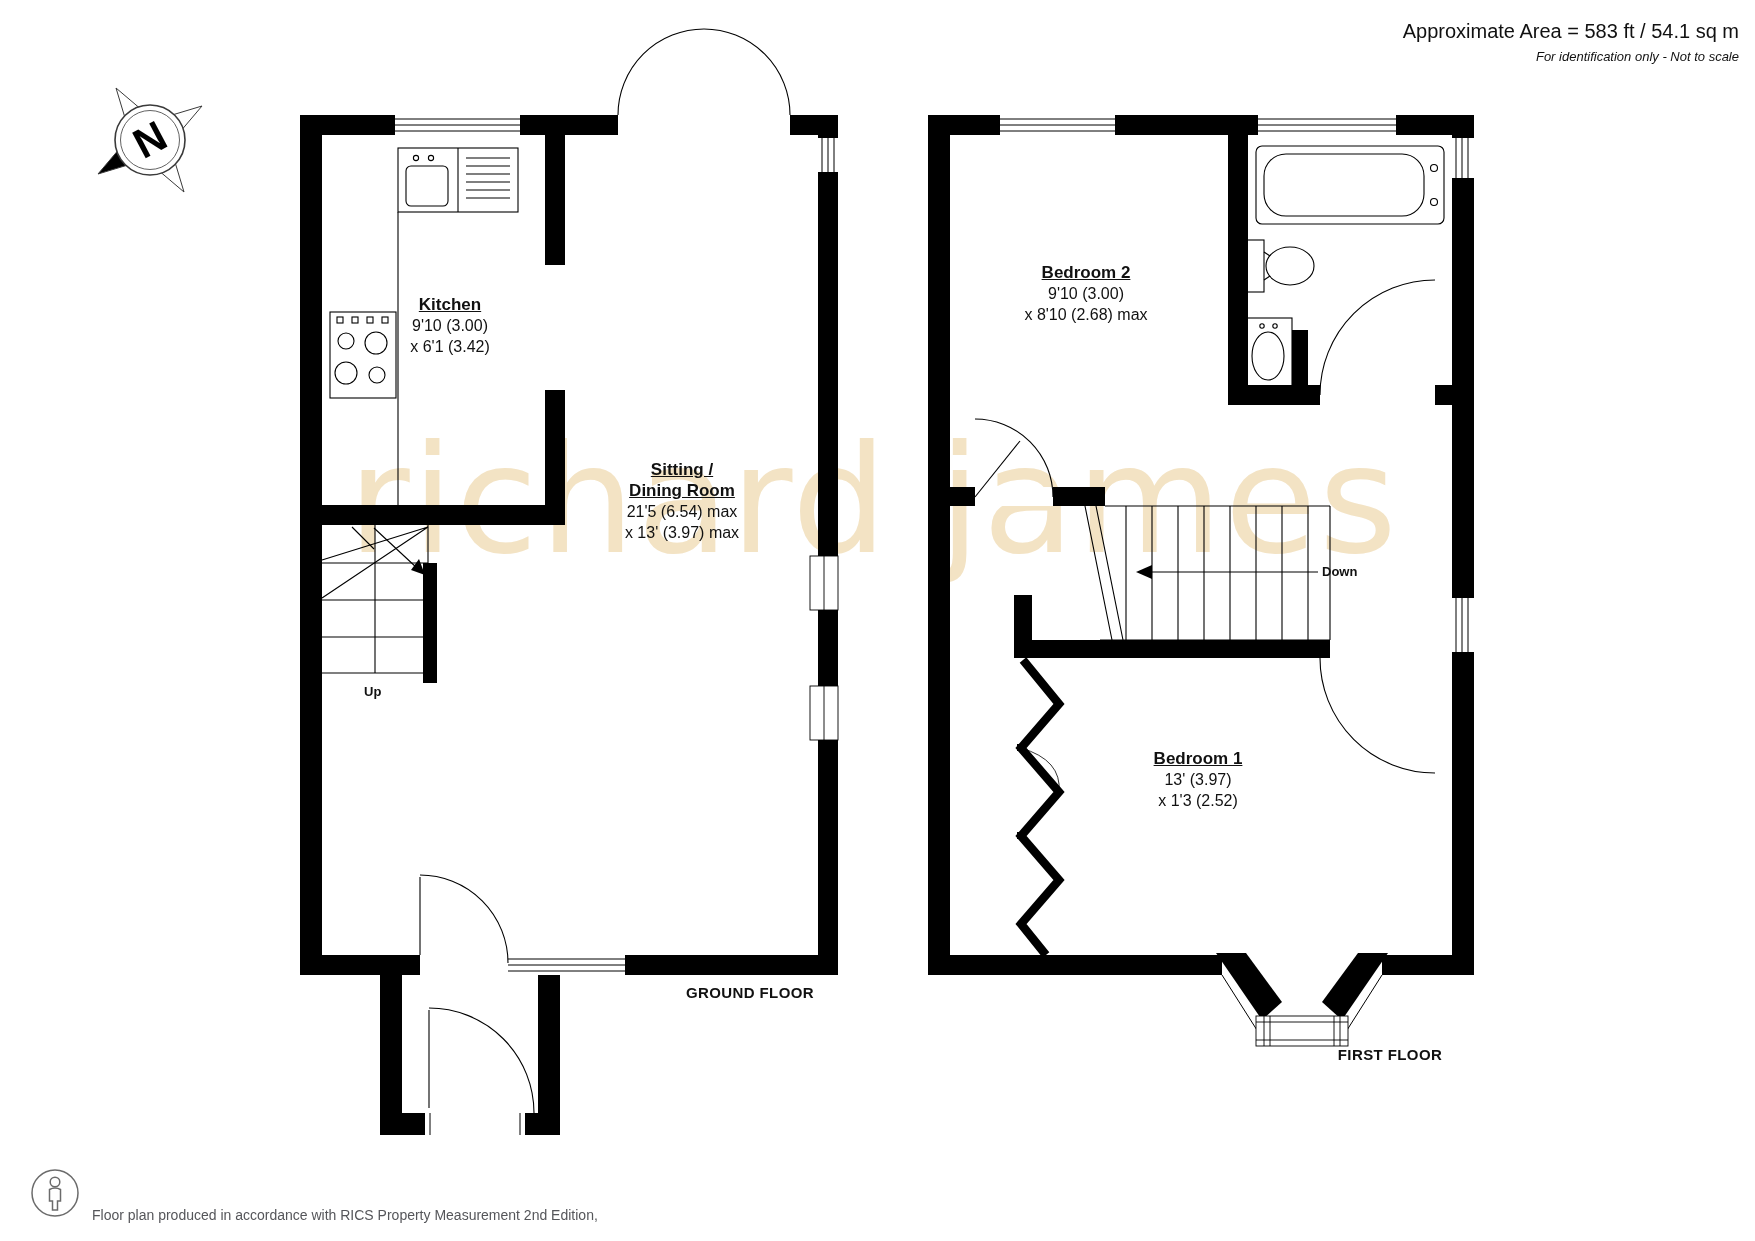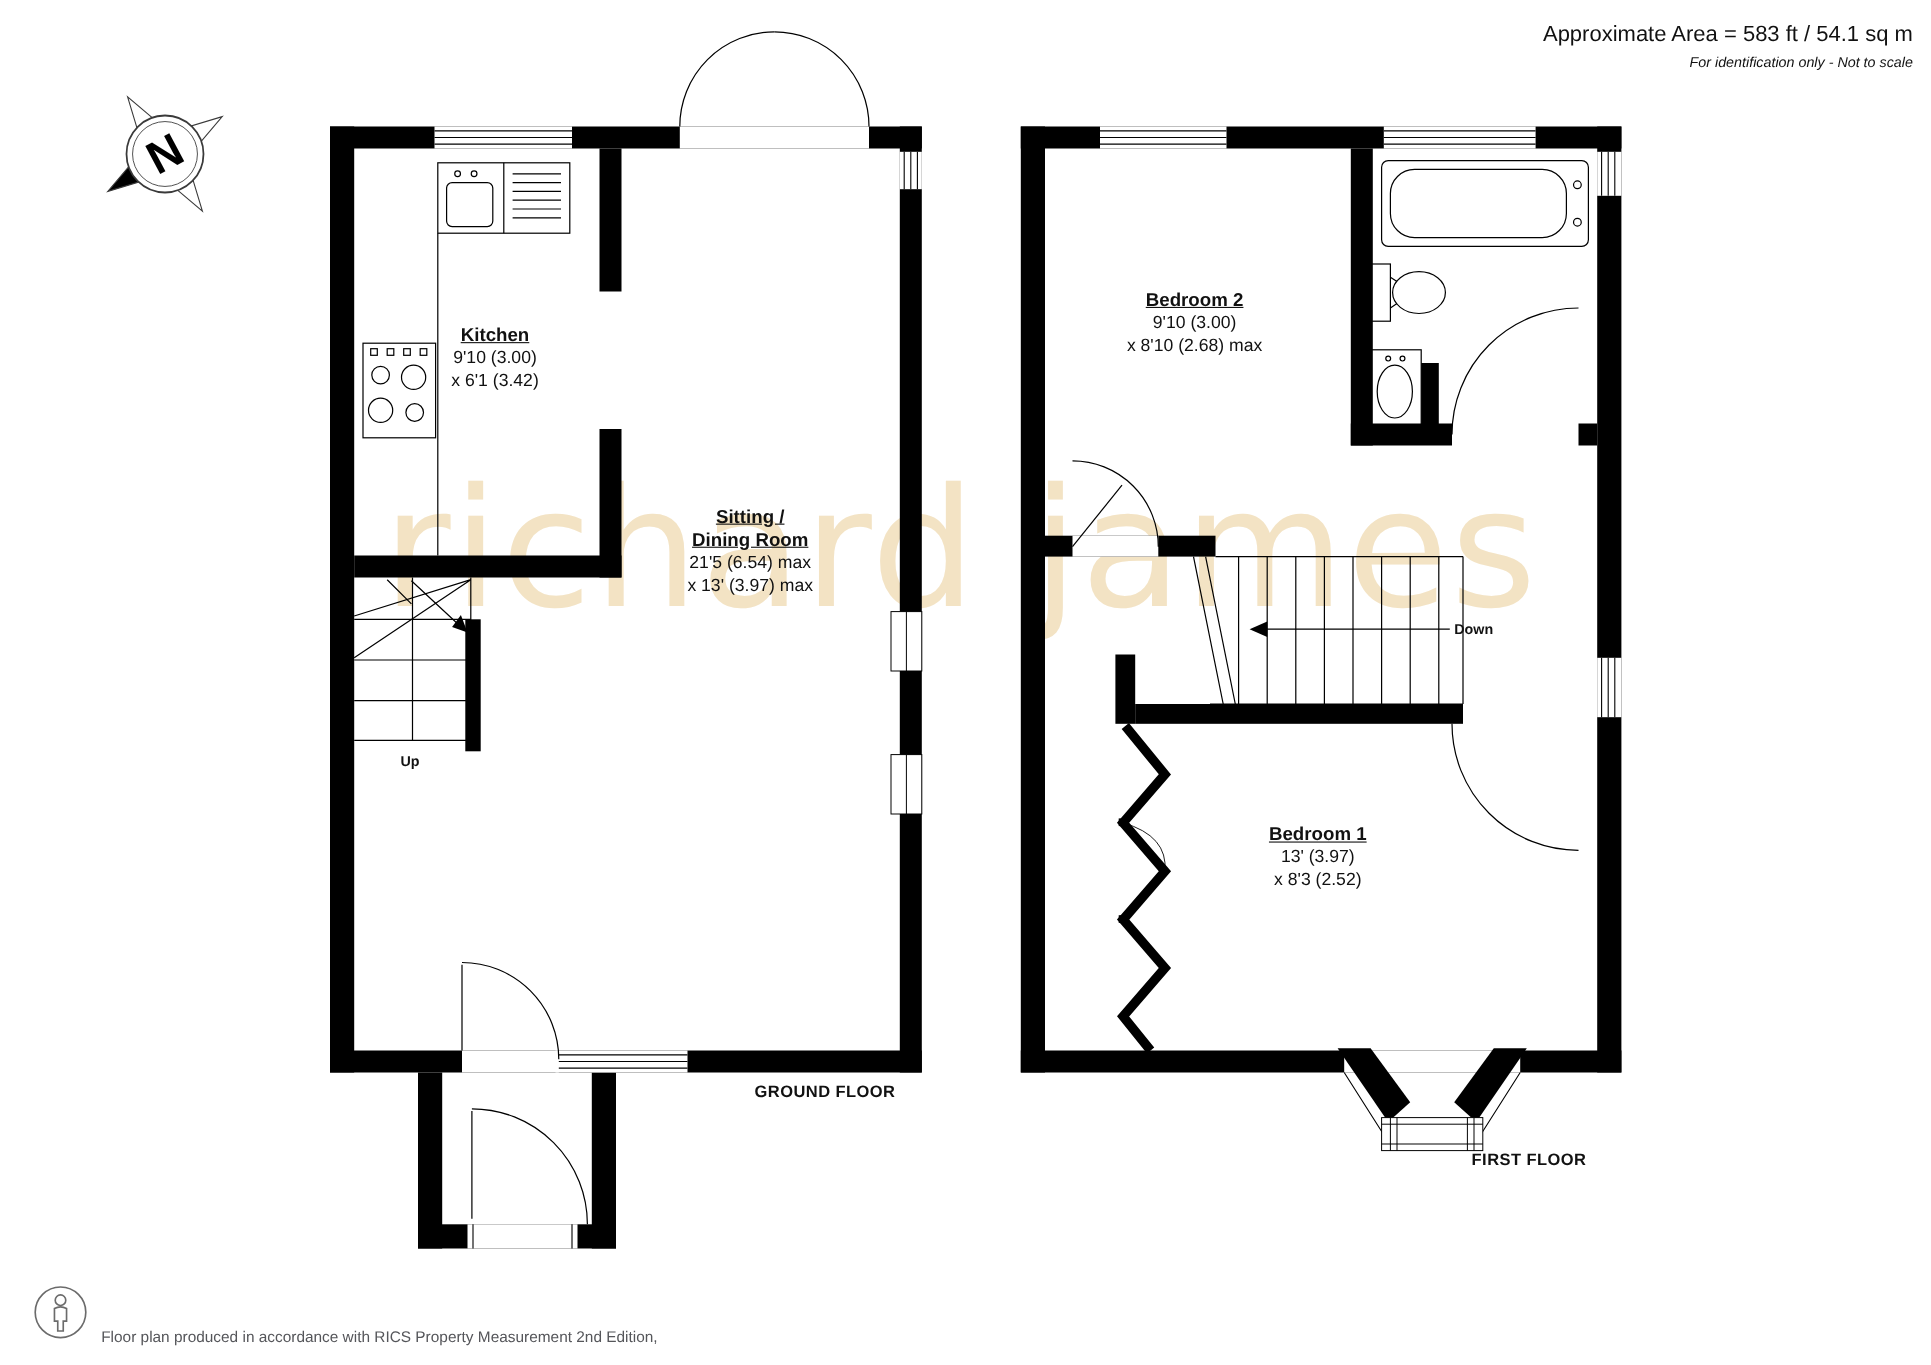--- a/index.html
+++ b/index.html
@@ -220,21 +220,21 @@
 
   <div class="room-label" style="left:1086px;top:262px">
     <div class="room-name">Bedroom 2</div>
     <div class="room-dim">9'10 (3.00)</div>
     <div class="room-dim">x 8'10 (2.68) max</div>
   </div>
 
   <div class="room-label" style="left:1198px;top:748px">
     <div class="room-name">Bedroom 1</div>
     <div class="room-dim">13' (3.97)</div>
-    <div class="room-dim">x 8'3 (2.52)</div>
+    <div class="room-dim">x 1'3 (2.52)</div>
   </div>
 
   <div class="stair-label" style="left:364px;top:684px">Up</div>
   <div class="stair-label" style="left:1322px;top:564px">Down</div>
 
   <div class="floor-title" style="left:750px;top:984px">GROUND FLOOR</div>
   <div class="floor-title" style="left:1390px;top:1046px">FIRST FLOOR</div>
 
   <div class="fineprint">
     <div>Floor plan produced in accordance with RICS Property Measurement 2nd Edition,</div>

